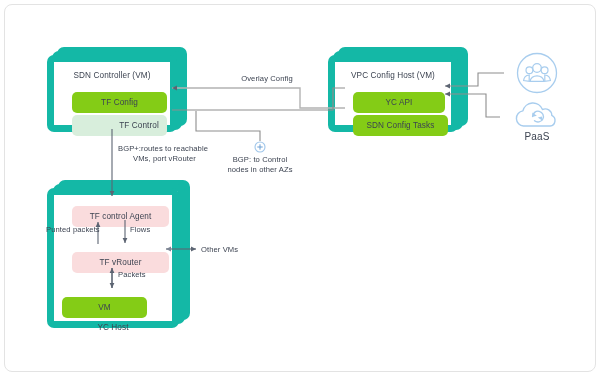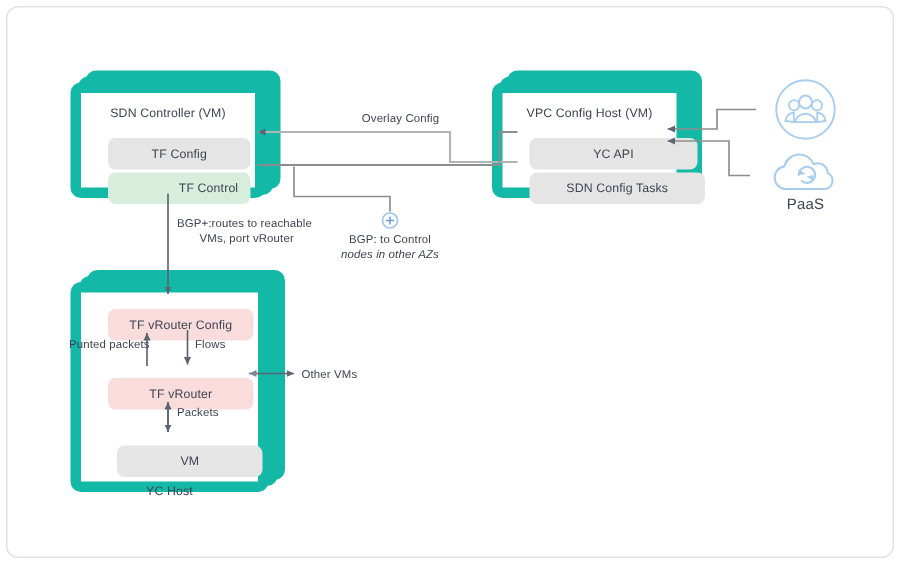--- a/index.html
+++ b/index.html
@@ -58,21 +58,21 @@
     box-sizing: border-box;
     border-radius: 5px;
     display: flex;
     align-items: center;
     justify-content: center;
     color: #3c4351;
     font-size: 8.2px;
     letter-spacing: .1px;
     white-space: nowrap;
   }
-  .blk-blue  { background: #e5e5e5; text-align: center; }
+  .blk-blue  { background: #84cc16; text-align: center; }
   .blk-green { background: #d8eedc; padding-left: 39px; }
   .blk-pink  { background: #fadcdd; }
   
   .label {
     position: absolute;
     color: #3c4351;
     font-size: 7.6px;
     line-height: 10px;
     letter-spacing: .1px;
     text-align: center;
@@ -105,32 +105,32 @@
       <div class="block blk-blue" style="left:18px; top:30px; width:95px; height:21px;">TF Config</div>
       <div class="block blk-green" style="left:18px; top:53px; width:95px; height:21px;">TF Control</div>
     </div>
   </div>
 
   <div class="card-stack" style="left:328px; top:47px; width:140px; height:85px;">
     <div class="card-shadow" style="left:10px; top:0px; width:130px; height:79px;"></div>
     <div class="card-shadow" style="left:5px; top:4px; width:130px; height:79px;"></div>
     <div class="card-main" style="left:0px; top:8px; width:130px; height:77px;">
       <div class="card-title" style="top:9px;">VPC Config Host (VM)</div>
-      <div class="block blk-blue" style="left:18px; top:30px; width:112px; height:21px;">YC API</div>
-      <div class="block blk-blue" style="left:18px; top:53px; width:117px; height:21px;">SDN Config Tasks</div>
+      <div class="block blk-blue" style="left:18px; top:30px; width:92px; height:21px;">YC API</div>
+      <div class="block blk-blue" style="left:18px; top:53px; width:95px; height:21px;">SDN Config Tasks</div>
     </div>
   </div>
 
   <div class="card-stack" style="left:47px; top:180px; width:155px; height:148px;">
     <div class="card-shadow" style="left:11px; top:0px; width:132px; height:140px;"></div>
     <div class="card-shadow" style="left:6px; top:4px; width:132px; height:140px;"></div>
     <div class="card-main" style="left:0px; top:8px; width:132px; height:140px;">
-      <div class="block blk-pink" style="left:18px; top:11px; width:97px; height:21px;">TF vRouter Config</div>
+      <div class="block blk-pink" style="left:18px; top:11px; width:97px; height:21px;">TF control Agent</div>
       <div class="block blk-pink" style="left:18px; top:57px; width:97px; height:21px;">TF vRouter</div>
-      <div class="block blk-blue" style="left:24px; top:102px; width:97px; height:21px;">VM</div>
+      <div class="block blk-blue" style="left:8px; top:102px; width:85px; height:21px;">VM</div>
       <div class="card-title" style="top:128px;">YC Host</div>
     </div>
   </div>
 
   <svg class="layer" viewBox="0 0 600 376">
     <defs>
       <marker id="ah-gray" markerWidth="6" markerHeight="6" refX="5" refY="3" orient="auto" markerUnits="userSpaceOnUse">
         <path d="M0,0.6 L5,3 L0,5.4 z" fill="#7d8594"></path>
       </marker>
       <marker id="ah-gray-start" markerWidth="6" markerHeight="6" refX="1" refY="3" orient="auto" markerUnits="userSpaceOnUse">
@@ -174,21 +174,21 @@
     
     <path d="M500,117 L486,117 L486,94 L445,94" fill="none" stroke="#8d8d8d" stroke-width="1.1" marker-end="url(#ah-dark)"></path>
   </svg>
 
   <div class="label" style="left:212px; top:74px; width:110px;">Overlay Config</div>
 
   <div class="label left" style="left:118px; top:144px; width:130px; text-align:left;">BGP+:routes to reachable</div>
   <div class="label left" style="left:133px; top:154px; width:120px; text-align:left;">VMs, port vRouter</div>
 
   <div class="label" style="left:210px; top:155px; width:100px;">BGP: to Control</div>
-  <div class="label" style="left:210px; top:165px; width:100px;font-style:italic;">nodes in other AZs</div>
+  <div class="label" style="left:210px; top:165px; width:100px;">nodes in other AZs</div>
 
   <div class="label" style="left:46px; top:225px; width:80px; text-align:left;">Punted packets</div>
 
   <div class="label" style="left:130px; top:225px; width:40px; text-align:left;">Flows</div>
 
   <div class="label" style="left:118px; top:270px; width:50px; text-align:left;">Packets</div>
 
   <div class="label" style="left:201px; top:245px; width:60px; text-align:left;">Other VMs</div>
 
   <div class="icon-wrap" style="left:516px; top:52px; width:42px; height:42px;">

